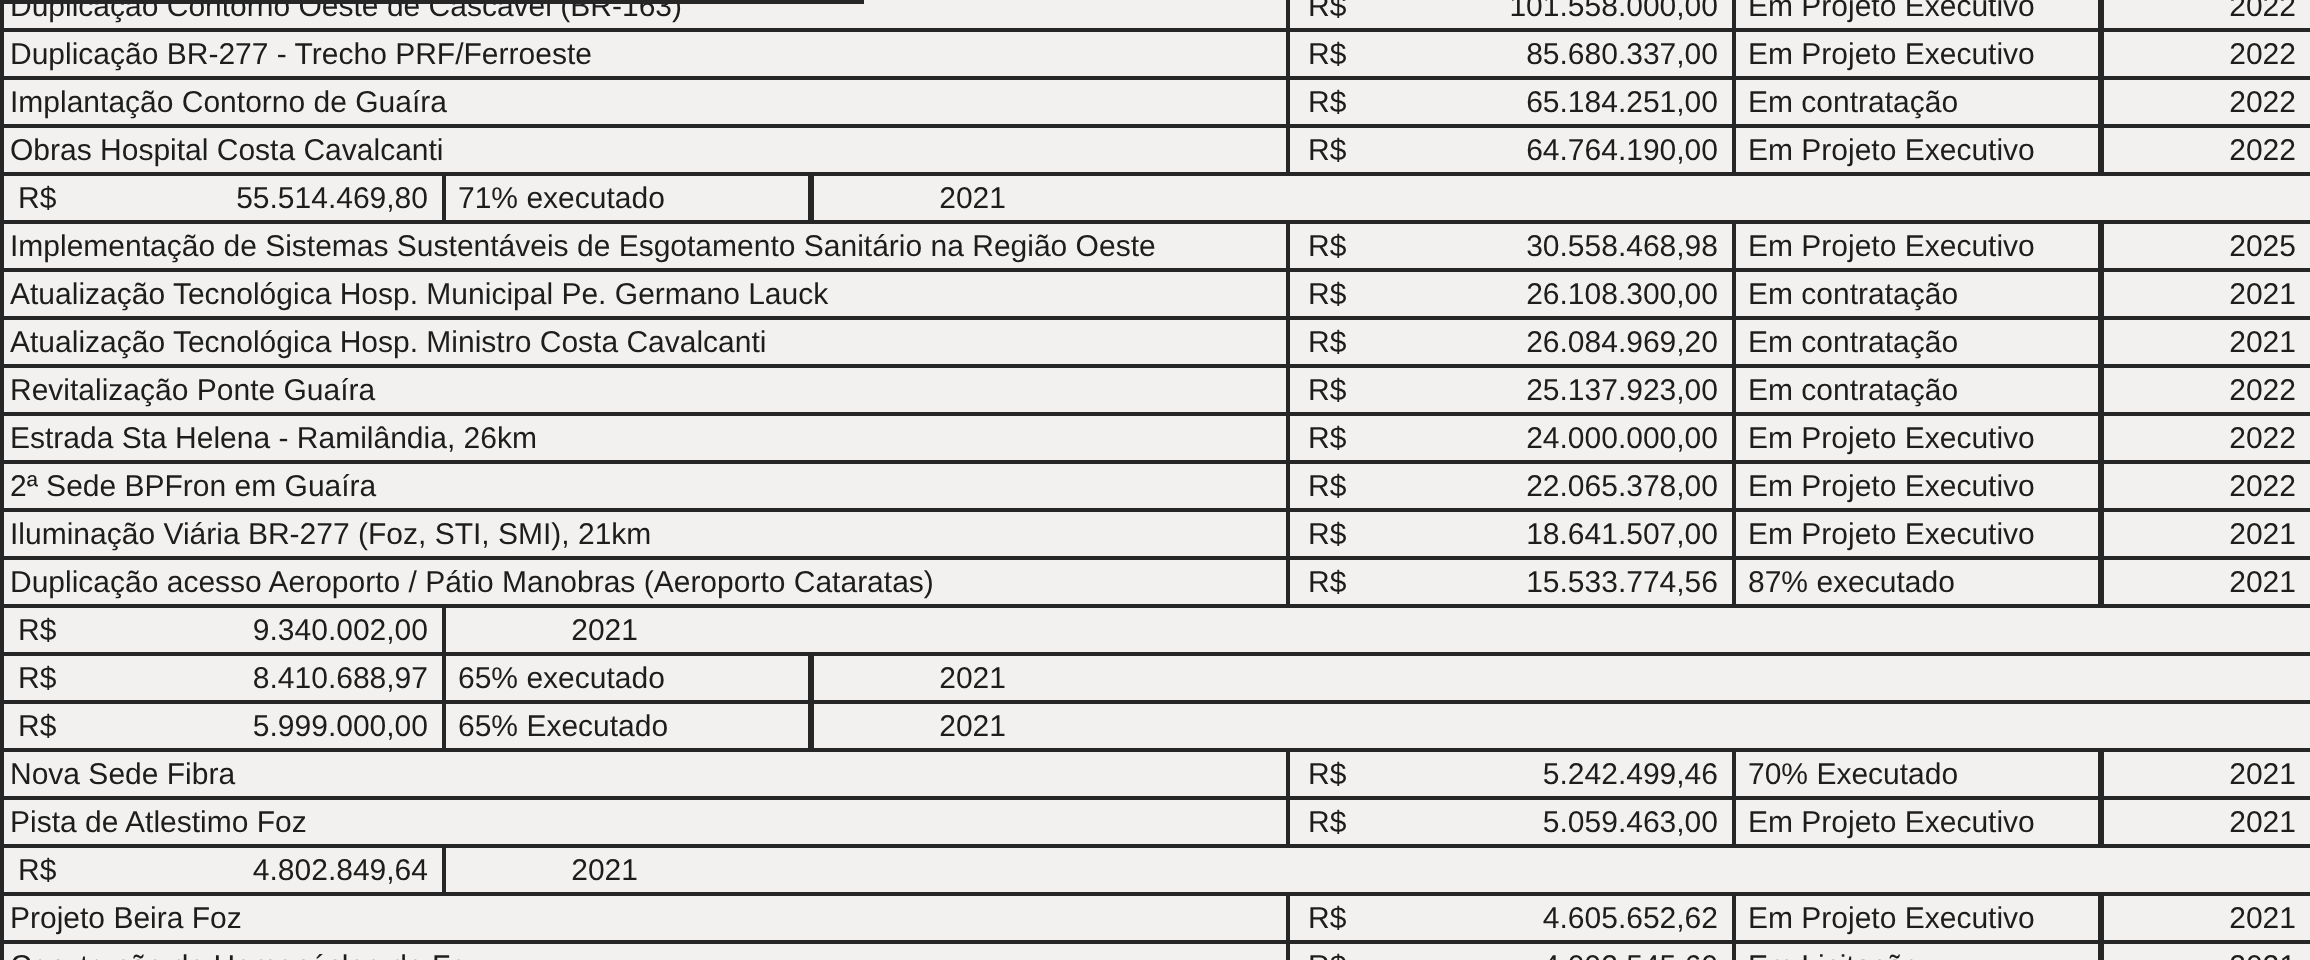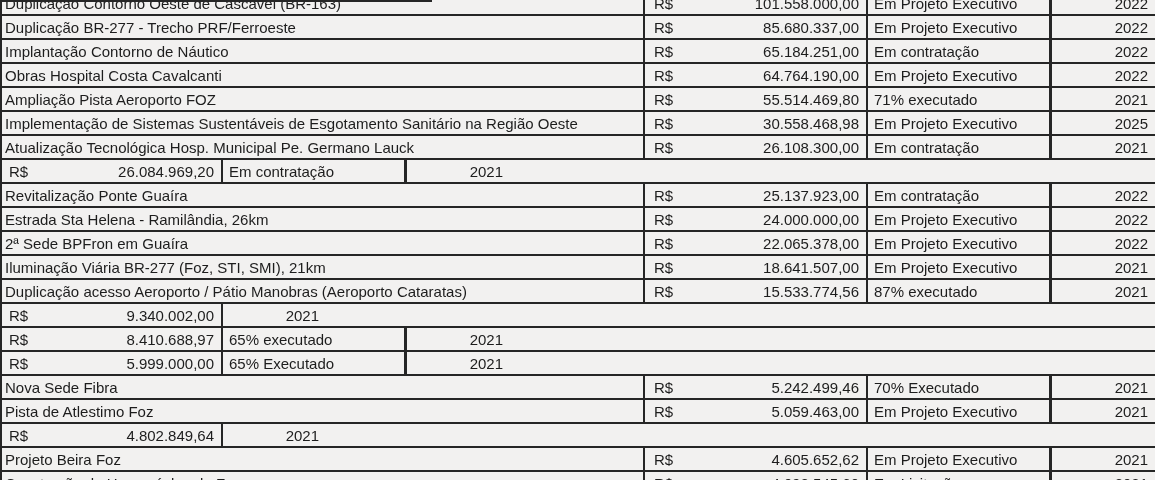--- a/index.html
+++ b/index.html
@@ -85,39 +85,38 @@
       <div class="row">
         <div class="cell c-name">Duplicação BR-277 - Trecho PRF/Ferroeste</div>
         <div class="cell c-money">
           <span>R$</span>
           <span>85.680.337,00</span>
         </div>
         <div class="cell c-status">Em Projeto Executivo</div>
         <div class="cell c-year">2022</div>
       </div>
       <div class="row">
-        <div class="cell c-name">Implantação Contorno de Náutico</div>
+        <div class="cell c-name">Implantação Contorno de Guaíra</div>
         <div class="cell c-money">
           <span>R$</span>
           <span>65.184.251,00</span>
         </div>
         <div class="cell c-status">Em contratação</div>
         <div class="cell c-year">2022</div>
       </div>
       <div class="row">
         <div class="cell c-name">Obras Hospital Costa Cavalcanti</div>
         <div class="cell c-money">
           <span>R$</span>
           <span>64.764.190,00</span>
         </div>
         <div class="cell c-status">Em Projeto Executivo</div>
         <div class="cell c-year">2022</div>
       </div>
       <div class="row">
-        <div class="cell c-name">Ampliação Pista Aeroporto FOZ</div>
         <div class="cell c-money">
           <span>R$</span>
           <span>55.514.469,80</span>
         </div>
         <div class="cell c-status">71% executado</div>
         <div class="cell c-year">2021</div>
       </div>
       <div class="row">
         <div class="cell c-name">Implementação de Sistemas Sustentáveis de Esgotamento Sanitário na Região Oeste</div>
         <div class="cell c-money">
@@ -130,20 +129,21 @@
       <div class="row">
         <div class="cell c-name">Atualização Tecnológica Hosp. Municipal Pe. Germano Lauck</div>
         <div class="cell c-money">
           <span>R$</span>
           <span>26.108.300,00</span>
         </div>
         <div class="cell c-status">Em contratação</div>
         <div class="cell c-year">2021</div>
       </div>
       <div class="row">
+        <div class="cell c-name">Atualização Tecnológica Hosp. Ministro Costa Cavalcanti</div>
         <div class="cell c-money">
           <span>R$</span>
           <span>26.084.969,20</span>
         </div>
         <div class="cell c-status">Em contratação</div>
         <div class="cell c-year">2021</div>
       </div>
       <div class="row">
         <div class="cell c-name">Revitalização Ponte Guaíra</div>
         <div class="cell c-money">

